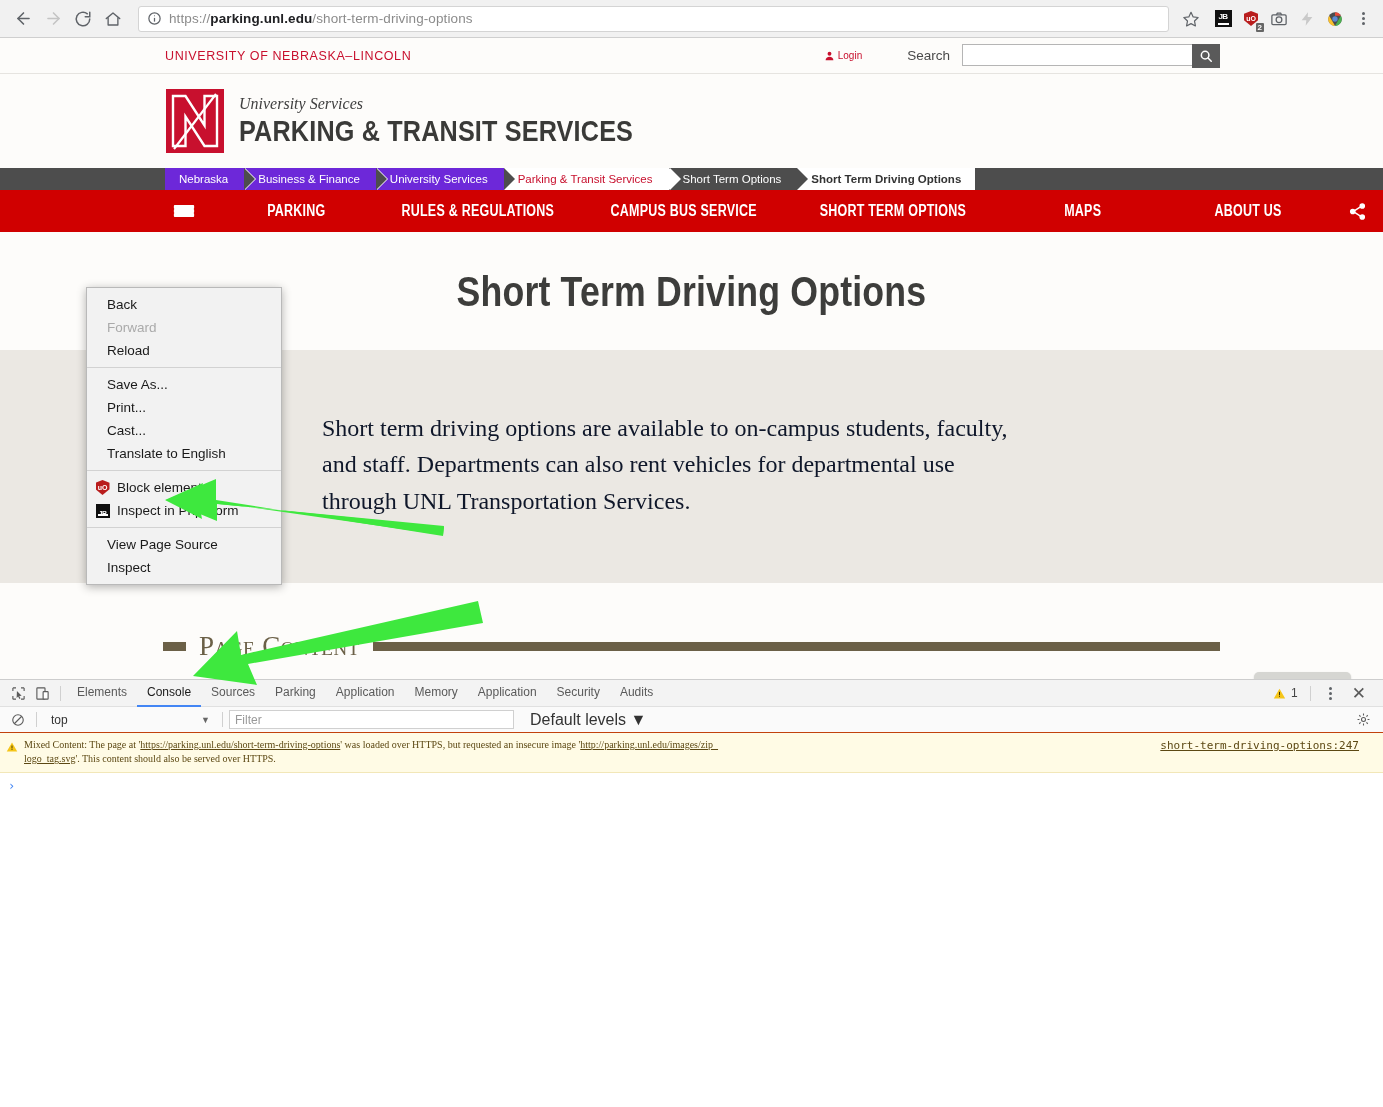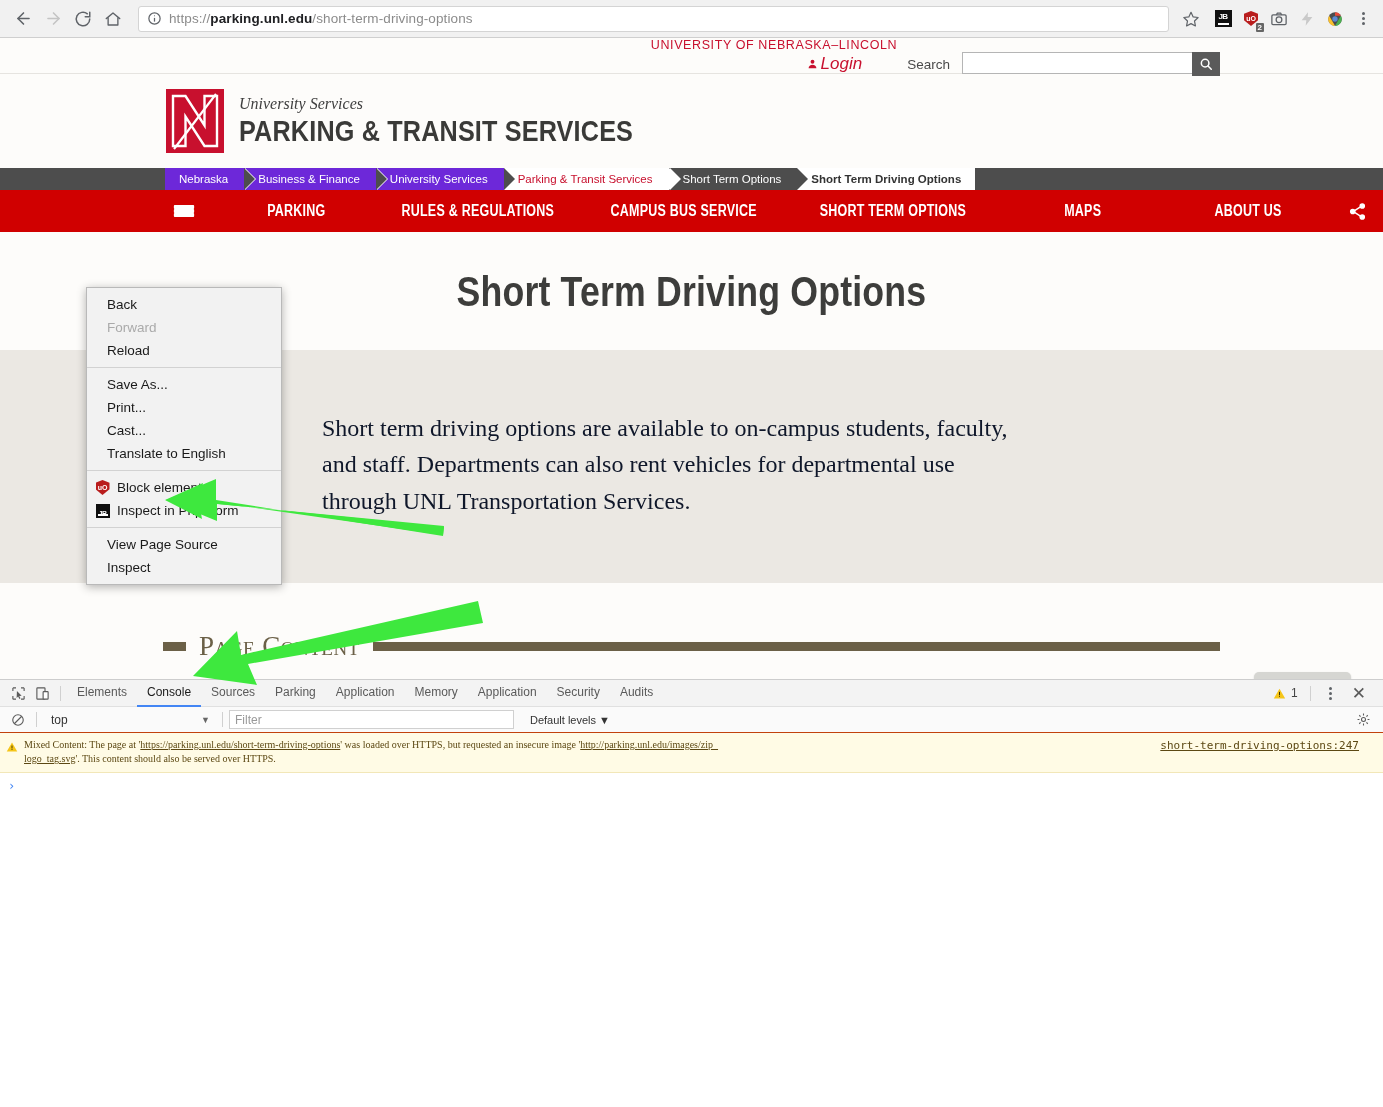--- a/index.html
+++ b/index.html
@@ -47,27 +47,27 @@
     font-size:8px; line-height:9px; padding:0 2px; border-radius:1px; font-weight:bold;
   }
   .dots-menu { display:flex; flex-direction:column; gap:2px; align-items:center; }
   .dots-menu i { width:3px; height:3px; border-radius:50%; background:#5f6368; display:block; }
 
   
   .page { position:relative; width:1383px; height:645px; background:#fdfcfa; overflow:hidden; }
 
   .utility-bar {
     height:35px; display:flex; align-items:center; padding:0 0 0 165px;
-    box-sizing:border-box; background:#fdfcfa; position:relative;flex-direction:column;
+    box-sizing:border-box; background:#fdfcfa; position:relative;
   }
   .unl-wordmark {
     font-size:12.5px; color:#c8102e; letter-spacing:0.6px; font-weight:normal;
   }
   .utility-right { margin-left:auto; display:flex; align-items:center; padding-right:163px; }
-  .login-link { color:#c8102e; font-size:17px; display:flex; align-items:center; gap:3px;font-style:italic; }
+  .login-link { color:#c8102e; font-size:10px; display:flex; align-items:center; gap:3px; }
   .search-label { font-size:13.5px; color:#4a4a4a; margin:0 12px 0 45px; }
   .search-box { display:flex; }
   .search-input {
     width:230px; height:22px; border:1px solid #b5b5b5; border-right:none;
     background:#fff; font-size:12px; padding:0 5px; box-sizing:border-box; outline:none;
   }
   .search-submit {
     width:28px; height:24px; background:#5a5a5a; border:none; color:#fff;
     display:flex; align-items:center; justify-content:center; cursor:pointer;
   }
@@ -205,21 +205,21 @@
     height:26px; display:flex; align-items:center; border-bottom:1px solid #c2410c;
     background:#fafafa; padding:0 6px; box-sizing:border-box;
   }
   .ctx-select { display:flex; align-items:center; font-size:12px; color:#333; width:165px; padding-left:8px; }
   .ctx-select .caret { margin-left:auto; margin-right:6px; font-size:9px; color:#666; }
   .filter-input {
     width:285px; height:19px; border:1px solid #d0d0d0; background:#fff; font-size:12px;
     padding:0 5px; box-sizing:border-box; color:#333; outline:none;
   }
   .filter-input::placeholder { color:#999; }
-  .levels { font-size:11px; color:#333; margin-left:16px; }
+  .levels { font-size:16px; color:#333; margin-left:16px; }
   .dt-gear { margin-left:auto; color:#5a5a5a; padding-right:6px; display:flex; align-items:center; }
 
   .console-msg {
     background:#fffbe5; border-bottom:1px solid #f2e7b8; display:flex;
     padding:5px 6px 6px 6px; box-sizing:border-box; position:relative;
   }
   .msg-warn-ico { width:14px; flex:0 0 auto; padding-top:1px; }
   .msg-body {
     font-family:Liberation Serif, serif; font-size:10px;
     line-height:14px; color:#5c4813; flex:1 1 auto; padding-left:4px;

